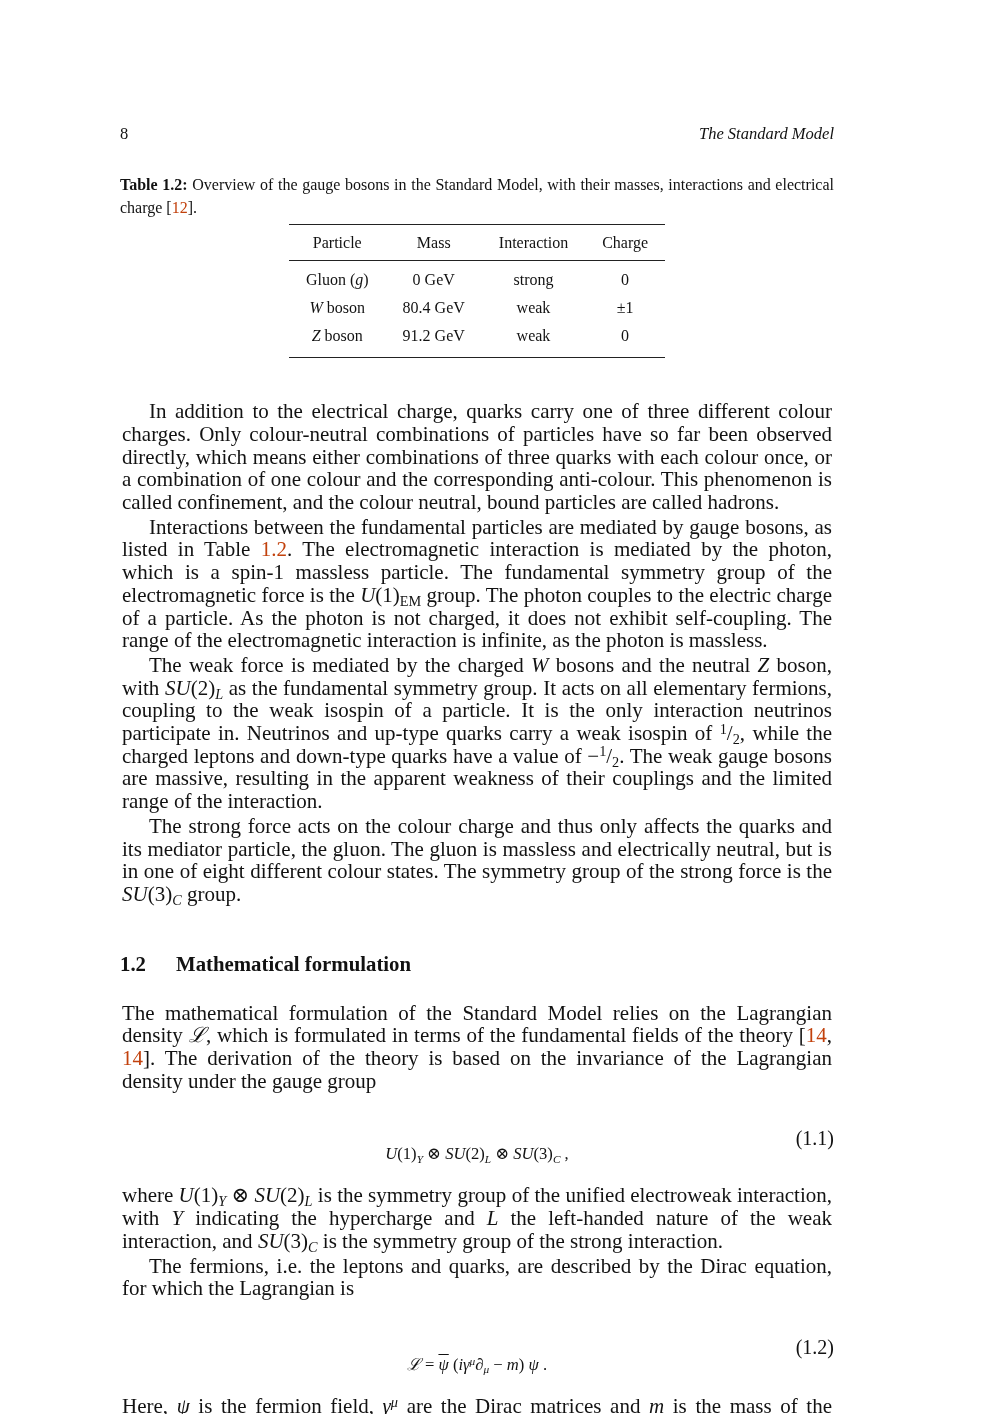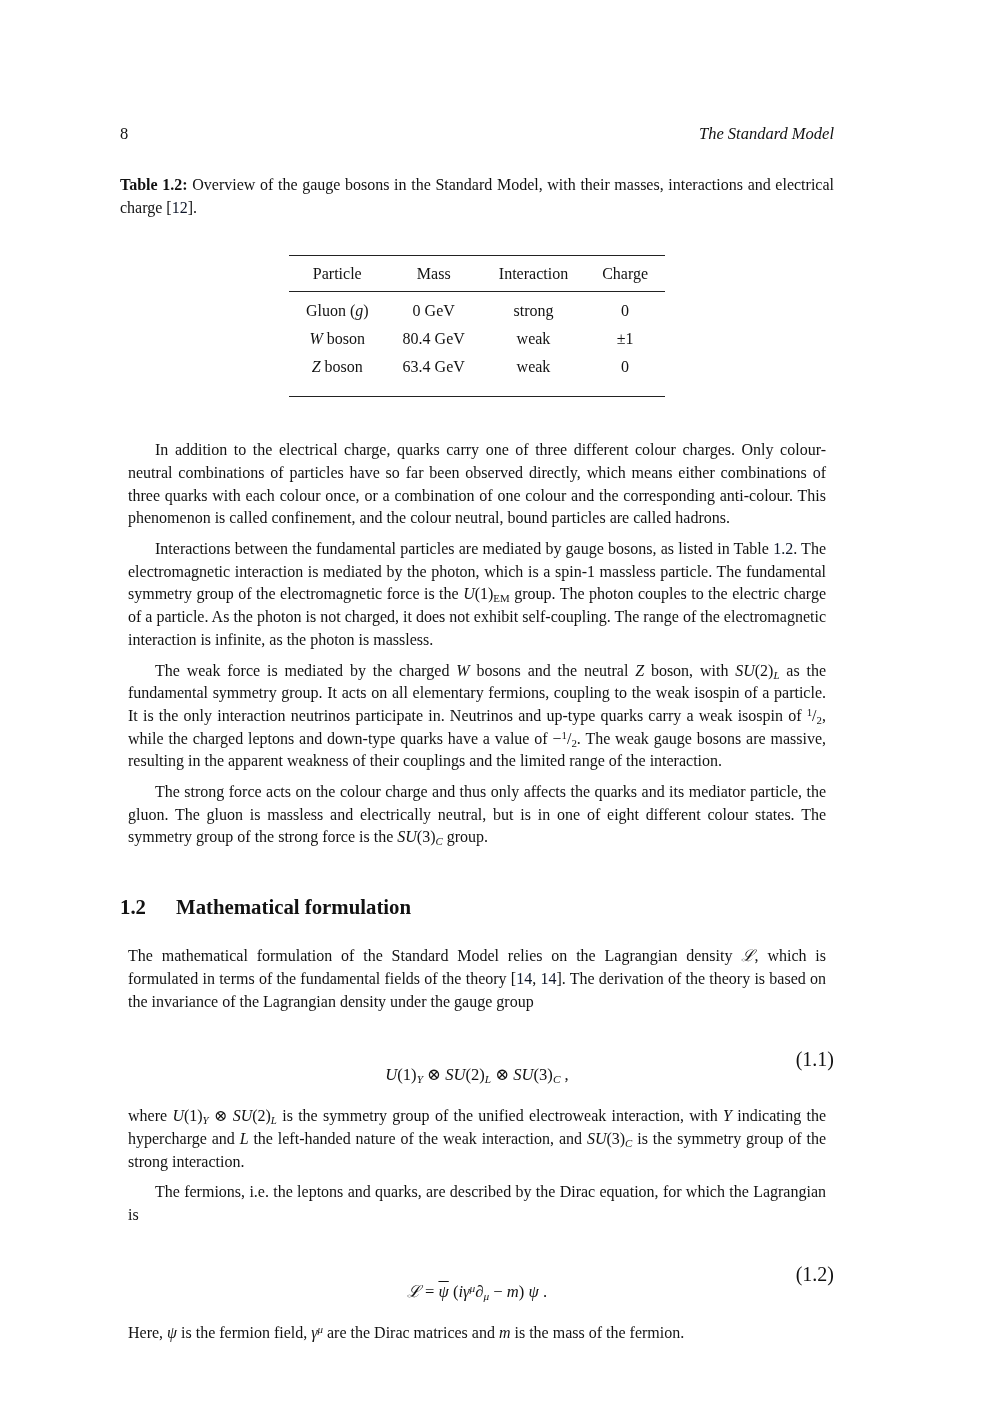--- a/index.html
+++ b/index.html
@@ -26,21 +26,21 @@
   .running-title { font-style: italic; text-align: center; }
 
   .caption {
     margin-top: 30px;
     font-size: 16px;
     line-height: 22.6px;
     text-align: justify;
   }
 
   .table-wrap {
-    margin-top: 36px;
+    margin-top: 5px;
     display: flex;
     justify-content: center;
     align-items: center;
   }
   table {
     border-collapse: collapse;
     font-size: 16px;
   }
   thead tr {
     border-top: 1.6px solid #222;
@@ -50,25 +50,25 @@
   th {
     font-weight: normal;
     padding: 9px 17px 8px;
     text-align: center;
   }
   td {
     padding: 5px 17px;
     text-align: center;
   }
   tbody tr:first-child td { padding-top: 10px; }
-  tbody tr:last-child td { padding-bottom: 20px; }
+  tbody tr:last-child td { padding-bottom: 12px; }
 
   p {
-    margin: 8px;
-    font-size: 16px;
+    margin: 2px;
+    font-size: 21px;
     line-height: 22.7px;
     text-align: justify;
   }
   p.indent { text-indent: 27px; }
   .first-para { margin-top: 42px; }
 
   .section-heading {
     margin-top: 46px;
     margin-bottom: 26px;
     font-size: 20.8px;
@@ -85,21 +85,21 @@
   }
   .eq-body { display: inline-block; margin-top: 32px; }
   .eq-number {
     position: absolute;
     right: 0; top: 50%;
     transform: translateY(-50%);
     font-size: 20px;
   }
 
   i { font-style: italic; }
-  .cite { color: #0f172a; text-decoration: none; cursor: pointer; }
+  .cite { color: #c2410c; text-decoration: none; cursor: pointer; }
   .bar { text-decoration: overline; }
 
   sup, sub { font-size: 68%; line-height: 0; position: relative; vertical-align: baseline; }
   sup { top: -0.45em; }
   sub { top: 0.28em; }
 </style>
 </head>
 <body>
 
 <div class="content">
@@ -129,21 +129,21 @@
           <td>0</td>
         </tr>
         <tr>
           <td><i>W</i> boson</td>
           <td>80.4 GeV</td>
           <td>weak</td>
           <td>±1</td>
         </tr>
         <tr>
           <td><i>Z</i> boson</td>
-          <td>63.4 GeV</td>
+          <td>91.2 GeV</td>
           <td>weak</td>
           <td>0</td>
         </tr>
       </tbody>
     </table>
   </div>
 
   <p class="indent first-para">In addition to the electrical charge, quarks carry one of three different colour charges. Only colour-neutral combinations of particles have so far been observed directly, which means either combinations of three quarks with each colour once, or a combination of one colour and the corresponding anti-colour. This phenomenon is called confinement, and the colour neutral, bound particles are called hadrons.</p>
   <p class="indent">Interactions between the fundamental particles are mediated by gauge bosons, as listed in Table <a class="cite">1.2</a>. The electromagnetic interaction is mediated by the photon, which is a spin-1 massless particle. The fundamental symmetry group of the electromagnetic force is the <i>U</i>(1)<sub>EM</sub> group. The photon couples to the electric charge of a particle. As the photon is not charged, it does not exhibit self-coupling. The range of the electromagnetic interaction is infinite, as the photon is massless.</p>
   <p class="indent">The weak force is mediated by the charged <i>W</i> bosons and the neutral <i>Z</i> boson, with <i>SU</i>(2)<sub><i>L</i></sub> as the fundamental symmetry group. It acts on all elementary fermions, coupling to the weak isospin of a particle. It is the only interaction neutrinos participate in. Neutrinos and up-type quarks carry a weak isospin of <sup>1</sup>/<sub>2</sub>, while the charged leptons and down-type quarks have a value of −<sup>1</sup>/<sub>2</sub>. The weak gauge bosons are massive, resulting in the apparent weakness of their couplings and the limited range of the interaction.</p>

